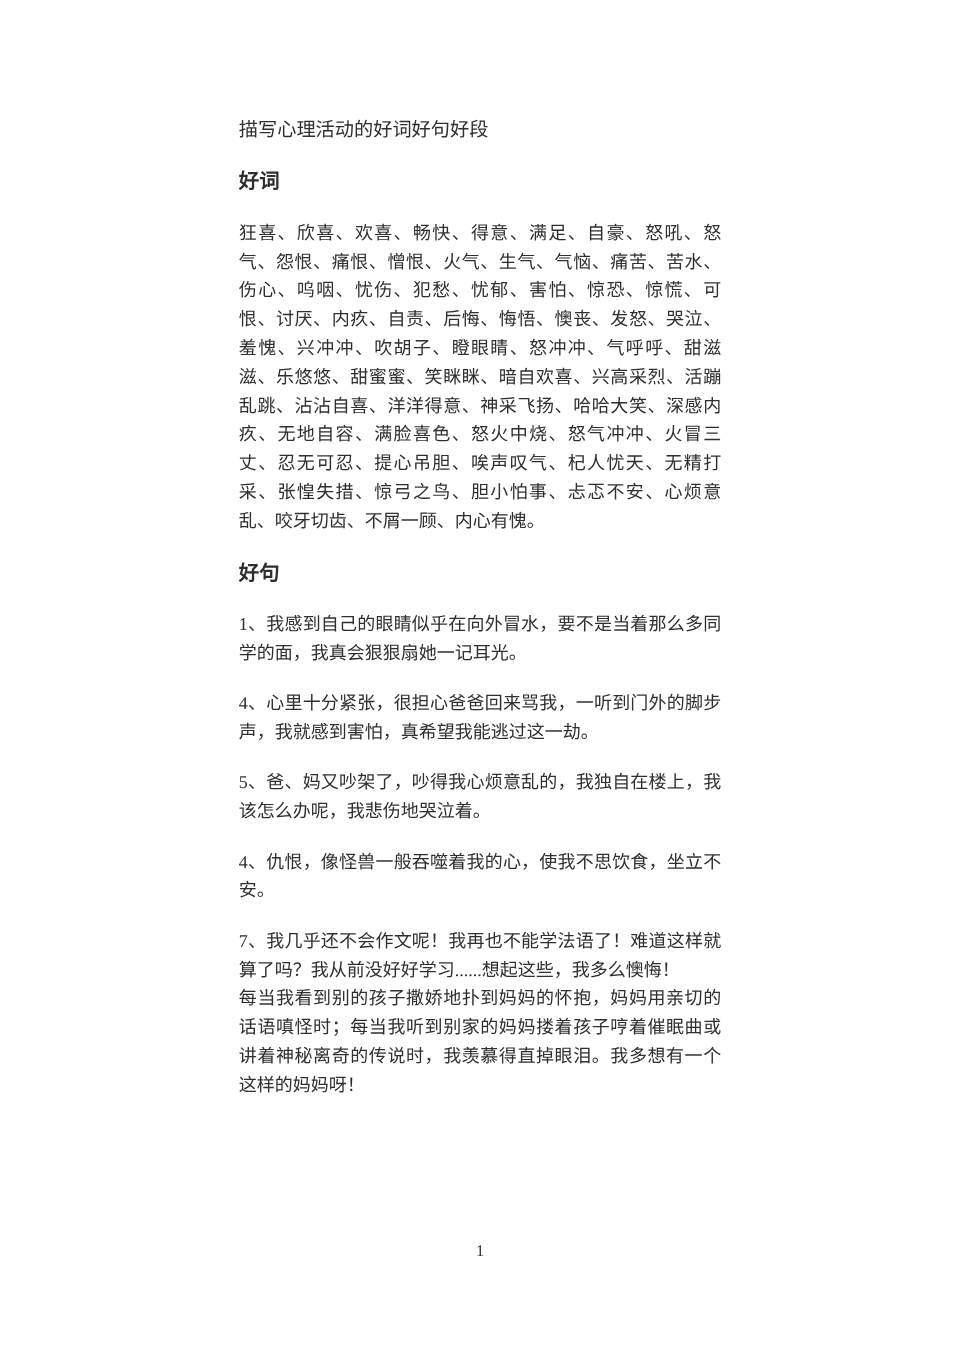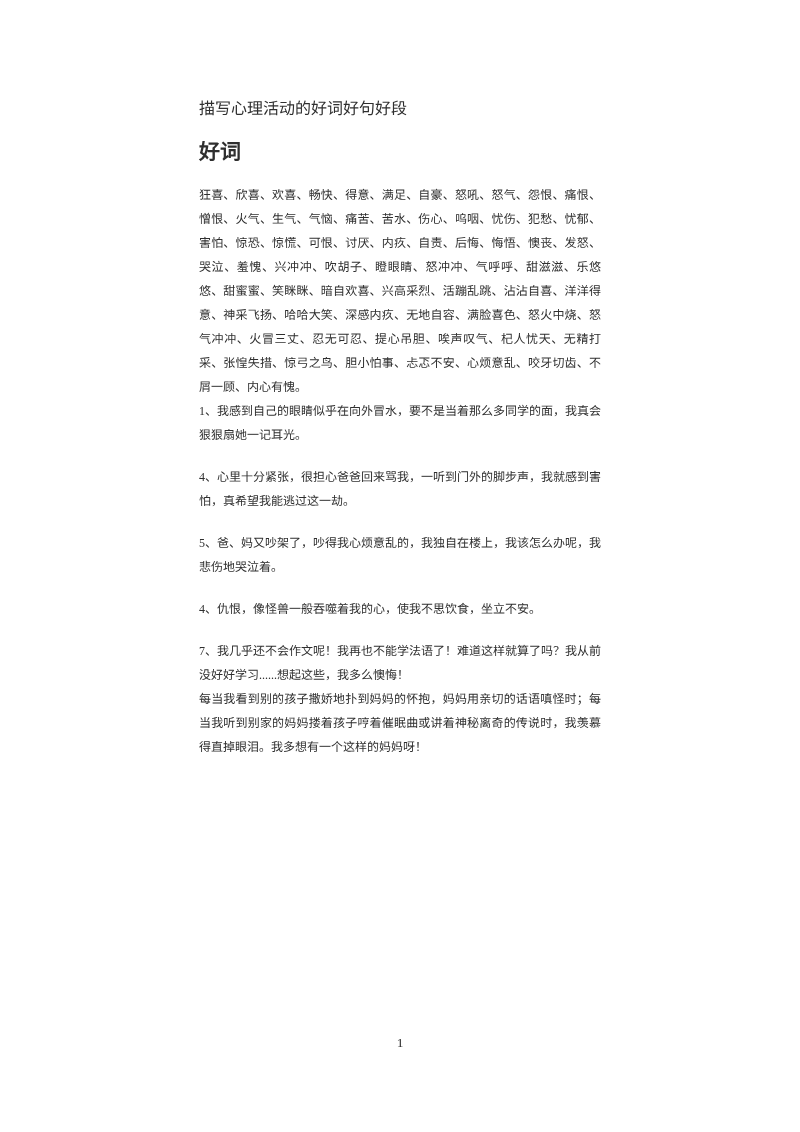--- a/index.html
+++ b/index.html
@@ -20,27 +20,27 @@
   .content {
     padding: 97px 117px 0 117px;
   }
   .doc-title {
     font-size: 16px;
     line-height: 24px;
     margin: 0;
     font-weight: 400;
   }
   .sec {
-    font-size: 21px;
+    font-size: 17px;
     line-height: 26px;
     font-weight: 700;
     margin: 18px 0 18px 0;
   }
   .body {
-    font-size: 12px;
+    font-size: 15px;
     line-height: 24px;
     margin: 0 0 18px 0;
     text-align: justify;
     text-justify: inter-ideograph;
   }
   .words {
     margin-bottom: 0;
   }
   .gap-lg { margin-top: 16px; }
   .gap-md { margin-top: 6px; }
@@ -67,20 +67,21 @@
 
 <div class="page">
   <div class="content">
 
     <p class="doc-title">描写心理活动的好词好句好段</p>
 
     <h2 class="sec">好词</h2>
 
     <p class="body words">狂喜、欣喜、欢喜、畅快、得意、满足、自豪、怒吼、怒气、怨恨、痛恨、憎恨、火气、生气、气恼、痛苦、苦水、伤心、呜咽、忧伤、犯愁、忧郁、害怕、惊恐、惊慌、可恨、讨厌、内疚、自责、后悔、悔悟、懊丧、发怒、哭泣、羞愧、兴冲冲、吹胡子、瞪眼睛、怒冲冲、气呼呼、甜滋滋、乐悠悠、甜蜜蜜、笑眯眯、暗自欢喜、兴高采烈、活蹦乱跳、沾沾自喜、洋洋得意、神采飞扬、哈哈大笑、深感内疚、无地自容、满脸喜色、怒火中烧、怒气冲冲、火冒三丈、忍无可忍、提心吊胆、唉声叹气、杞人忧天、无精打采、张惶失措、惊弓之鸟、胆小怕事、忐忑不安、心烦意乱、咬牙切齿、不屑一顾、内心有愧。</p>
 
+    <h2 class="sec">好句</h2>
 
     <p class="body">1、我感到自己的眼睛似乎在向外冒水，要不是当着那么多同学的面，我真会狠狠扇她一记耳光。</p>
     <p class="body">4、心里十分紧张，很担心爸爸回来骂我，一听到门外的脚步声，我就感到害怕，真希望我能逃过这一劫。</p>
     <p class="body">5、爸、妈又吵架了，吵得我心烦意乱的，我独自在楼上，我该怎么办呢，我悲伤地哭泣着。</p>
     <p class="body gap-lg">4、仇恨，像怪兽一般吞噬着我的心，使我不思饮食，坐立不安。</p>
     <p class="body gap-md last-sent">7、我几乎还不会作文呢！我再也不能学法语了！难道这样就算了吗？我从前没好好学习......想起这些，我多么懊悔！</p>
 
 
 
     <p class="body">每当我看到别的孩子撒娇地扑到妈妈的怀抱，妈妈用亲切的话语嗔怪时；每当我听到别家的妈妈搂着孩子哼着催眠曲或讲着神秘离奇的传说时，我羡慕得直掉眼泪。我多想有一个这样的妈妈呀！</p>

